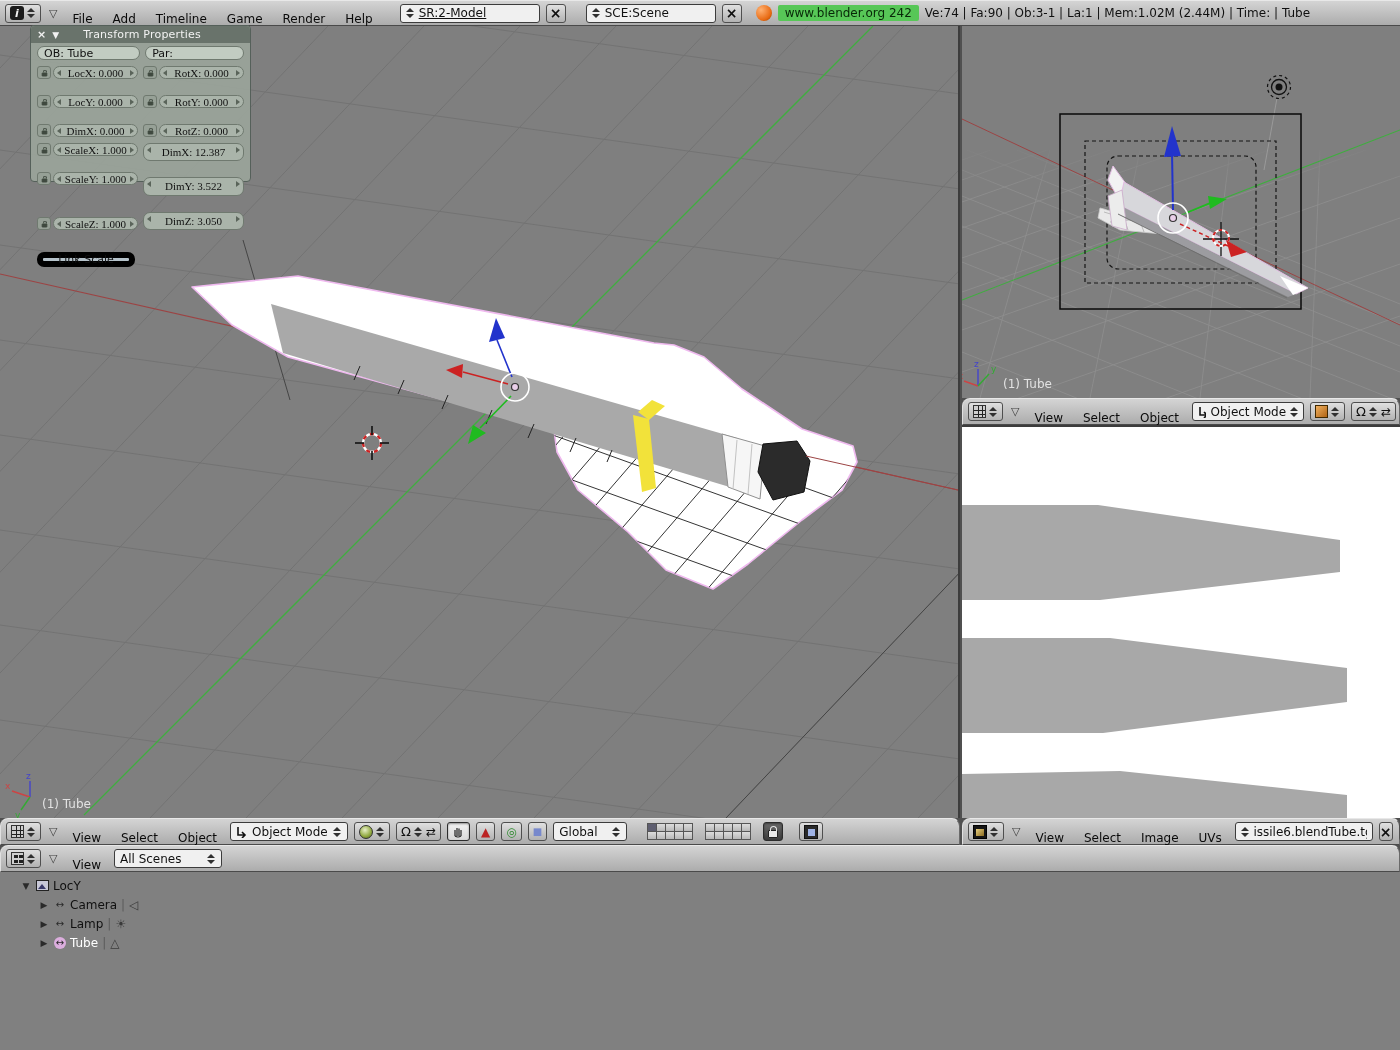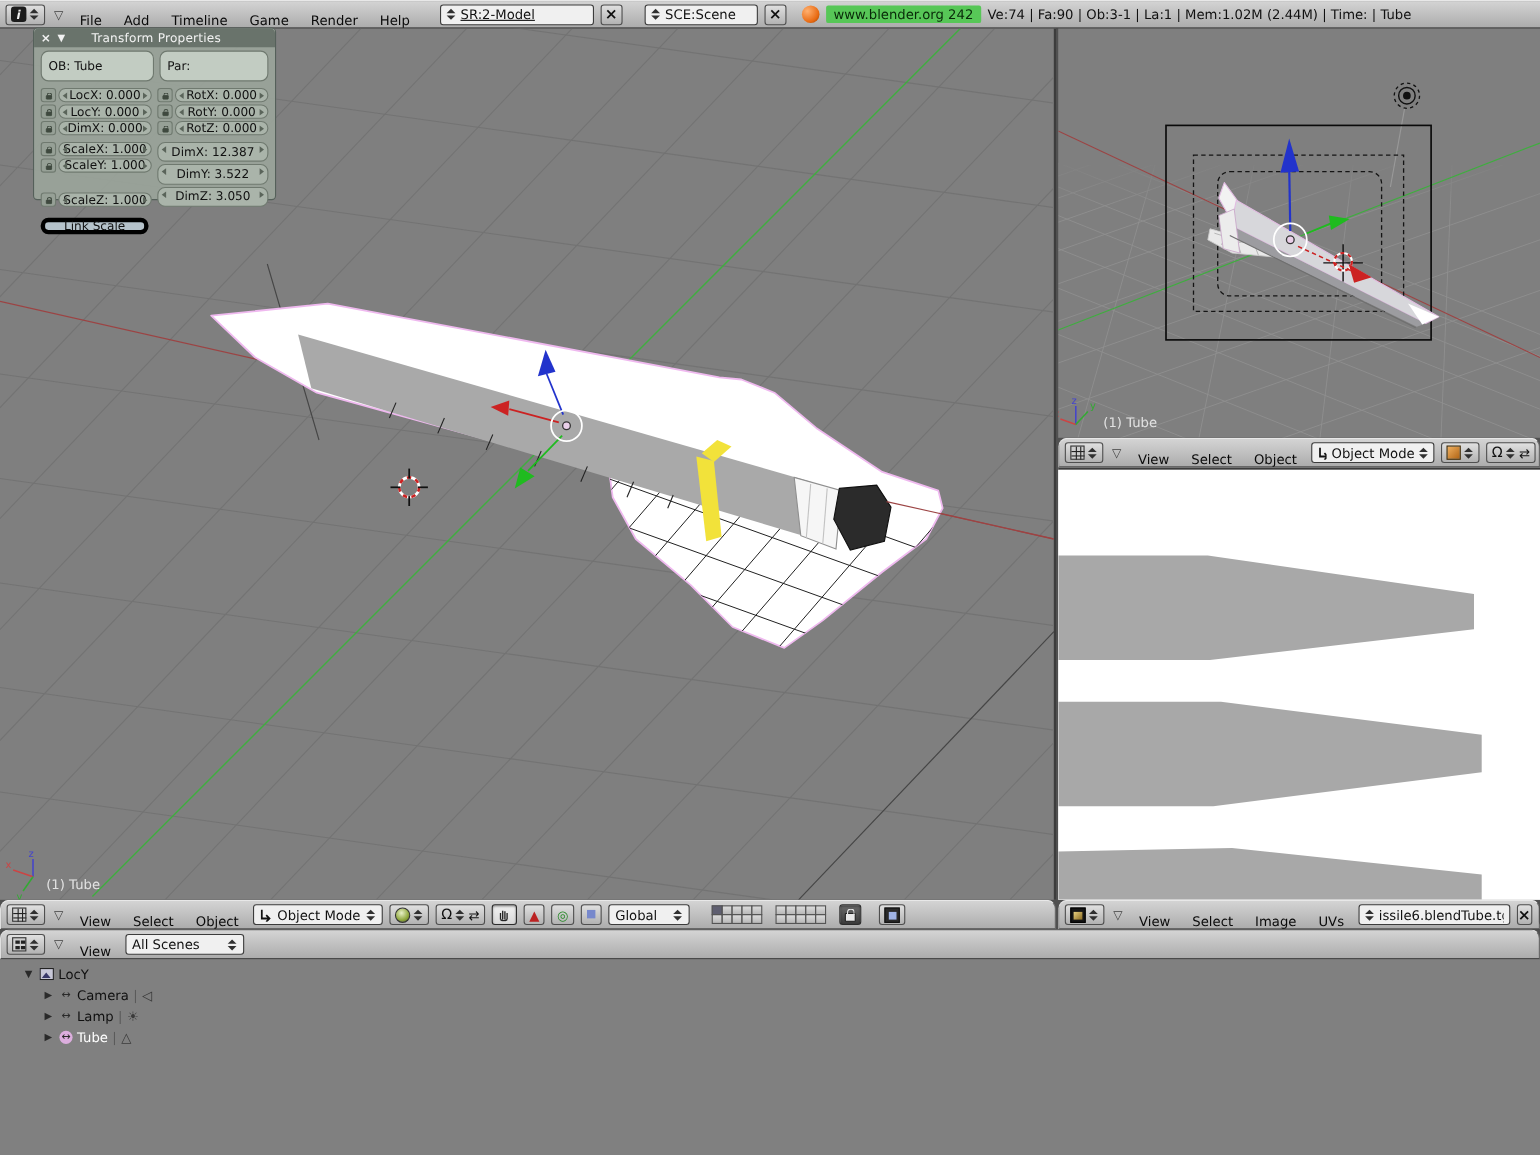--- a/index.html
+++ b/index.html
@@ -65,34 +65,34 @@
   
   .vp{position:absolute;background:#7f7f7f;overflow:hidden;}
   
   .tpanel{position:absolute;left:30px;top:25px;width:221px;height:157px;z-index:20;
      background:rgba(154,164,154,0.92);border:1px solid #55605a;border-radius:4px;
      font-size:11px;color:#111;}
   .tpanel .thead{height:17px;background:rgba(96,107,99,0.85);border-radius:4px 4px 0 0;
      display:flex;align-items:center;gap:6px;padding:0 6px;color:#f2f2f2;}
   .tpanel .thead .ttl{margin-left:18px;letter-spacing:.2px;}
   .trow{display:flex;gap:5px;padding:0 6px;margin-top:3px;}
-  .tfield{flex:1;height:28px;background:#c2ccc2;border:1px solid #6f796f;border-radius:7px;
+  .tfield{flex:1;height:14px;background:#c2ccc2;border:1px solid #6f796f;border-radius:7px;
      display:flex;align-items:center;padding:0 6px;overflow:hidden;white-space:nowrap;}
   .tnum{flex:1;height:13px;background:#aab4aa;border:1px solid #6f796f;border-radius:7px;
      display:flex;align-items:center;justify-content:center;gap:2px;white-space:nowrap;position:relative;}
   .tnum:before,.tnum:after{content:"";width:0;height:0;border-top:3px solid transparent;border-bottom:3px solid transparent;position:absolute;top:3px;}
   .tnum:before{left:3px;border-right:4px solid #5a645a;}
   .tnum:after{right:3px;border-left:4px solid #5a645a;}
   .tlock{width:14px;height:13px;background:#96a096;border:1px solid #6f796f;border-radius:3px;
      display:flex;align-items:center;justify-content:center;}
   .tlock .icon-lock{width:7px;height:5px;background:#3f493f;border-color:#3f493f;margin-top:3px;transform:scale(.8);}
   .tlock .icon-lock:before{border-color:#3f493f;left:0;width:4px;height:4px;top:-4px;}
-  .linkscale{margin:10px 6px 0;width:98px;height:15px;background:#b5c2ca;border:4px solid #000000;
+  .linkscale{margin:22px 6px 0;width:98px;height:15px;background:#b5c2ca;border:6px solid #000000;
      border-radius:7px;display:flex;align-items:center;justify-content:center;}
-  .col{display:flex;flex-direction:column;flex:1;gap:2px;}
+  .col{display:flex;flex-direction:column;flex:1;gap:16px;font-family:Liberation Serif, serif;}
   
   .outliner-row{display:flex;align-items:center;height:19px;gap:4px;}
   .oicon-scene{width:13px;height:11px;background:#c8c8d8;border:1px solid #222;position:relative;}
   .oicon-scene:before{content:"";position:absolute;left:1px;bottom:1px;border-left:4px solid transparent;border-right:4px solid transparent;border-bottom:5px solid #3a3a6a;}
   .oicon-world{width:12px;height:12px;border-radius:50%;background:radial-gradient(circle at 4px 4px,#e8e8f4,#9a9ab8 70%,#55557a);border:1px solid #333;}
   .oicon-obj{width:12px;height:12px;border-radius:50%;display:inline-flex;align-items:center;justify-content:center;color:#2a2a2a;font-size:10px;}
   .oicon-obj.sel{background:#dcaede;}
   .treetri{width:12px;text-align:center;color:#2a2a2a;font-size:10px;}
 </style>
 </head>
@@ -118,21 +118,21 @@
     <span class="sep"></span>
     <span class="whitefield" style="width:140px;text-decoration:underline;">
       <span class="stepper">
           <b class="up"></b>
           <b class="dn"></b>
         </span>
       <span>SR:2-Model</span>
     </span>
     <span class="xbtn">×</span>
     <span class="sep"></span>
-    <span class="whitefield" style="width:103px;">
+    <span class="whitefield" style="width:130px;">
       <span class="stepper">
           <b class="up"></b>
           <b class="dn"></b>
         </span>
       <span>SCE:Scene</span>
     </span>
     <span class="xbtn">×</span>
     <span class="sep" style="width:2px;"></span>
     <span class="blender-logo"></span>
     <span class="green-banner" style="background:#57c757;">www.blender.org 242</span>

